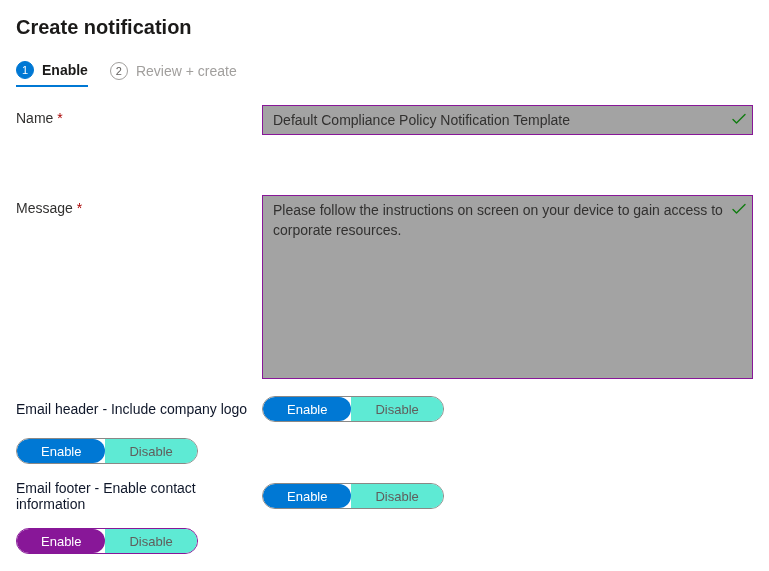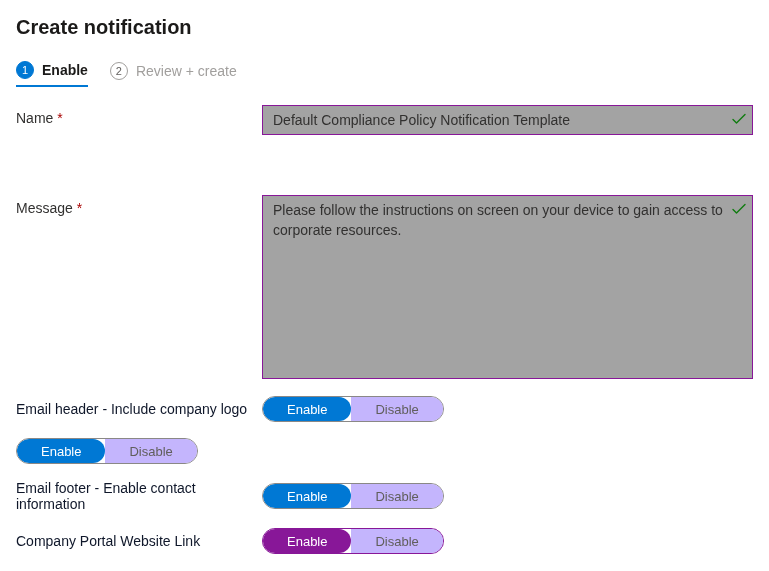--- a/index.html
+++ b/index.html
@@ -126,21 +126,21 @@
       cursor: pointer;
     }
     .toggle .on {
       color: #fff;
       background: #0078d4;
       border-radius: 13px;
       font-weight: 400;
     }
     .toggle .off {
       color: #605e5c;
-      background: #c4b5fd;
+      background: #5eead4;
     }
     .toggle.purple .on {
       background: #881798;
     }
     .toggle.purple {
       border-color: #881798;
       outline: 1px dashed rgba(136,23,152,0.3);
       outline-offset: -1px;
     }
   </style>
@@ -208,18 +208,17 @@
 
 <div class="toggle-row">
   <div class="toggle-label">Email footer - Enable contact information</div>
   <div class="toggle">
     <span class="on">Enable</span>
     <span class="off">Disable</span>
   </div>
 </div>
 
 <div class="toggle-row">
-  <div class="toggle-label">Company Portal Website Link</div>
   <div class="toggle purple">
     <span class="on">Enable</span>
     <span class="off">Disable</span>
   </div>
 </div>
 
 </body></html>

